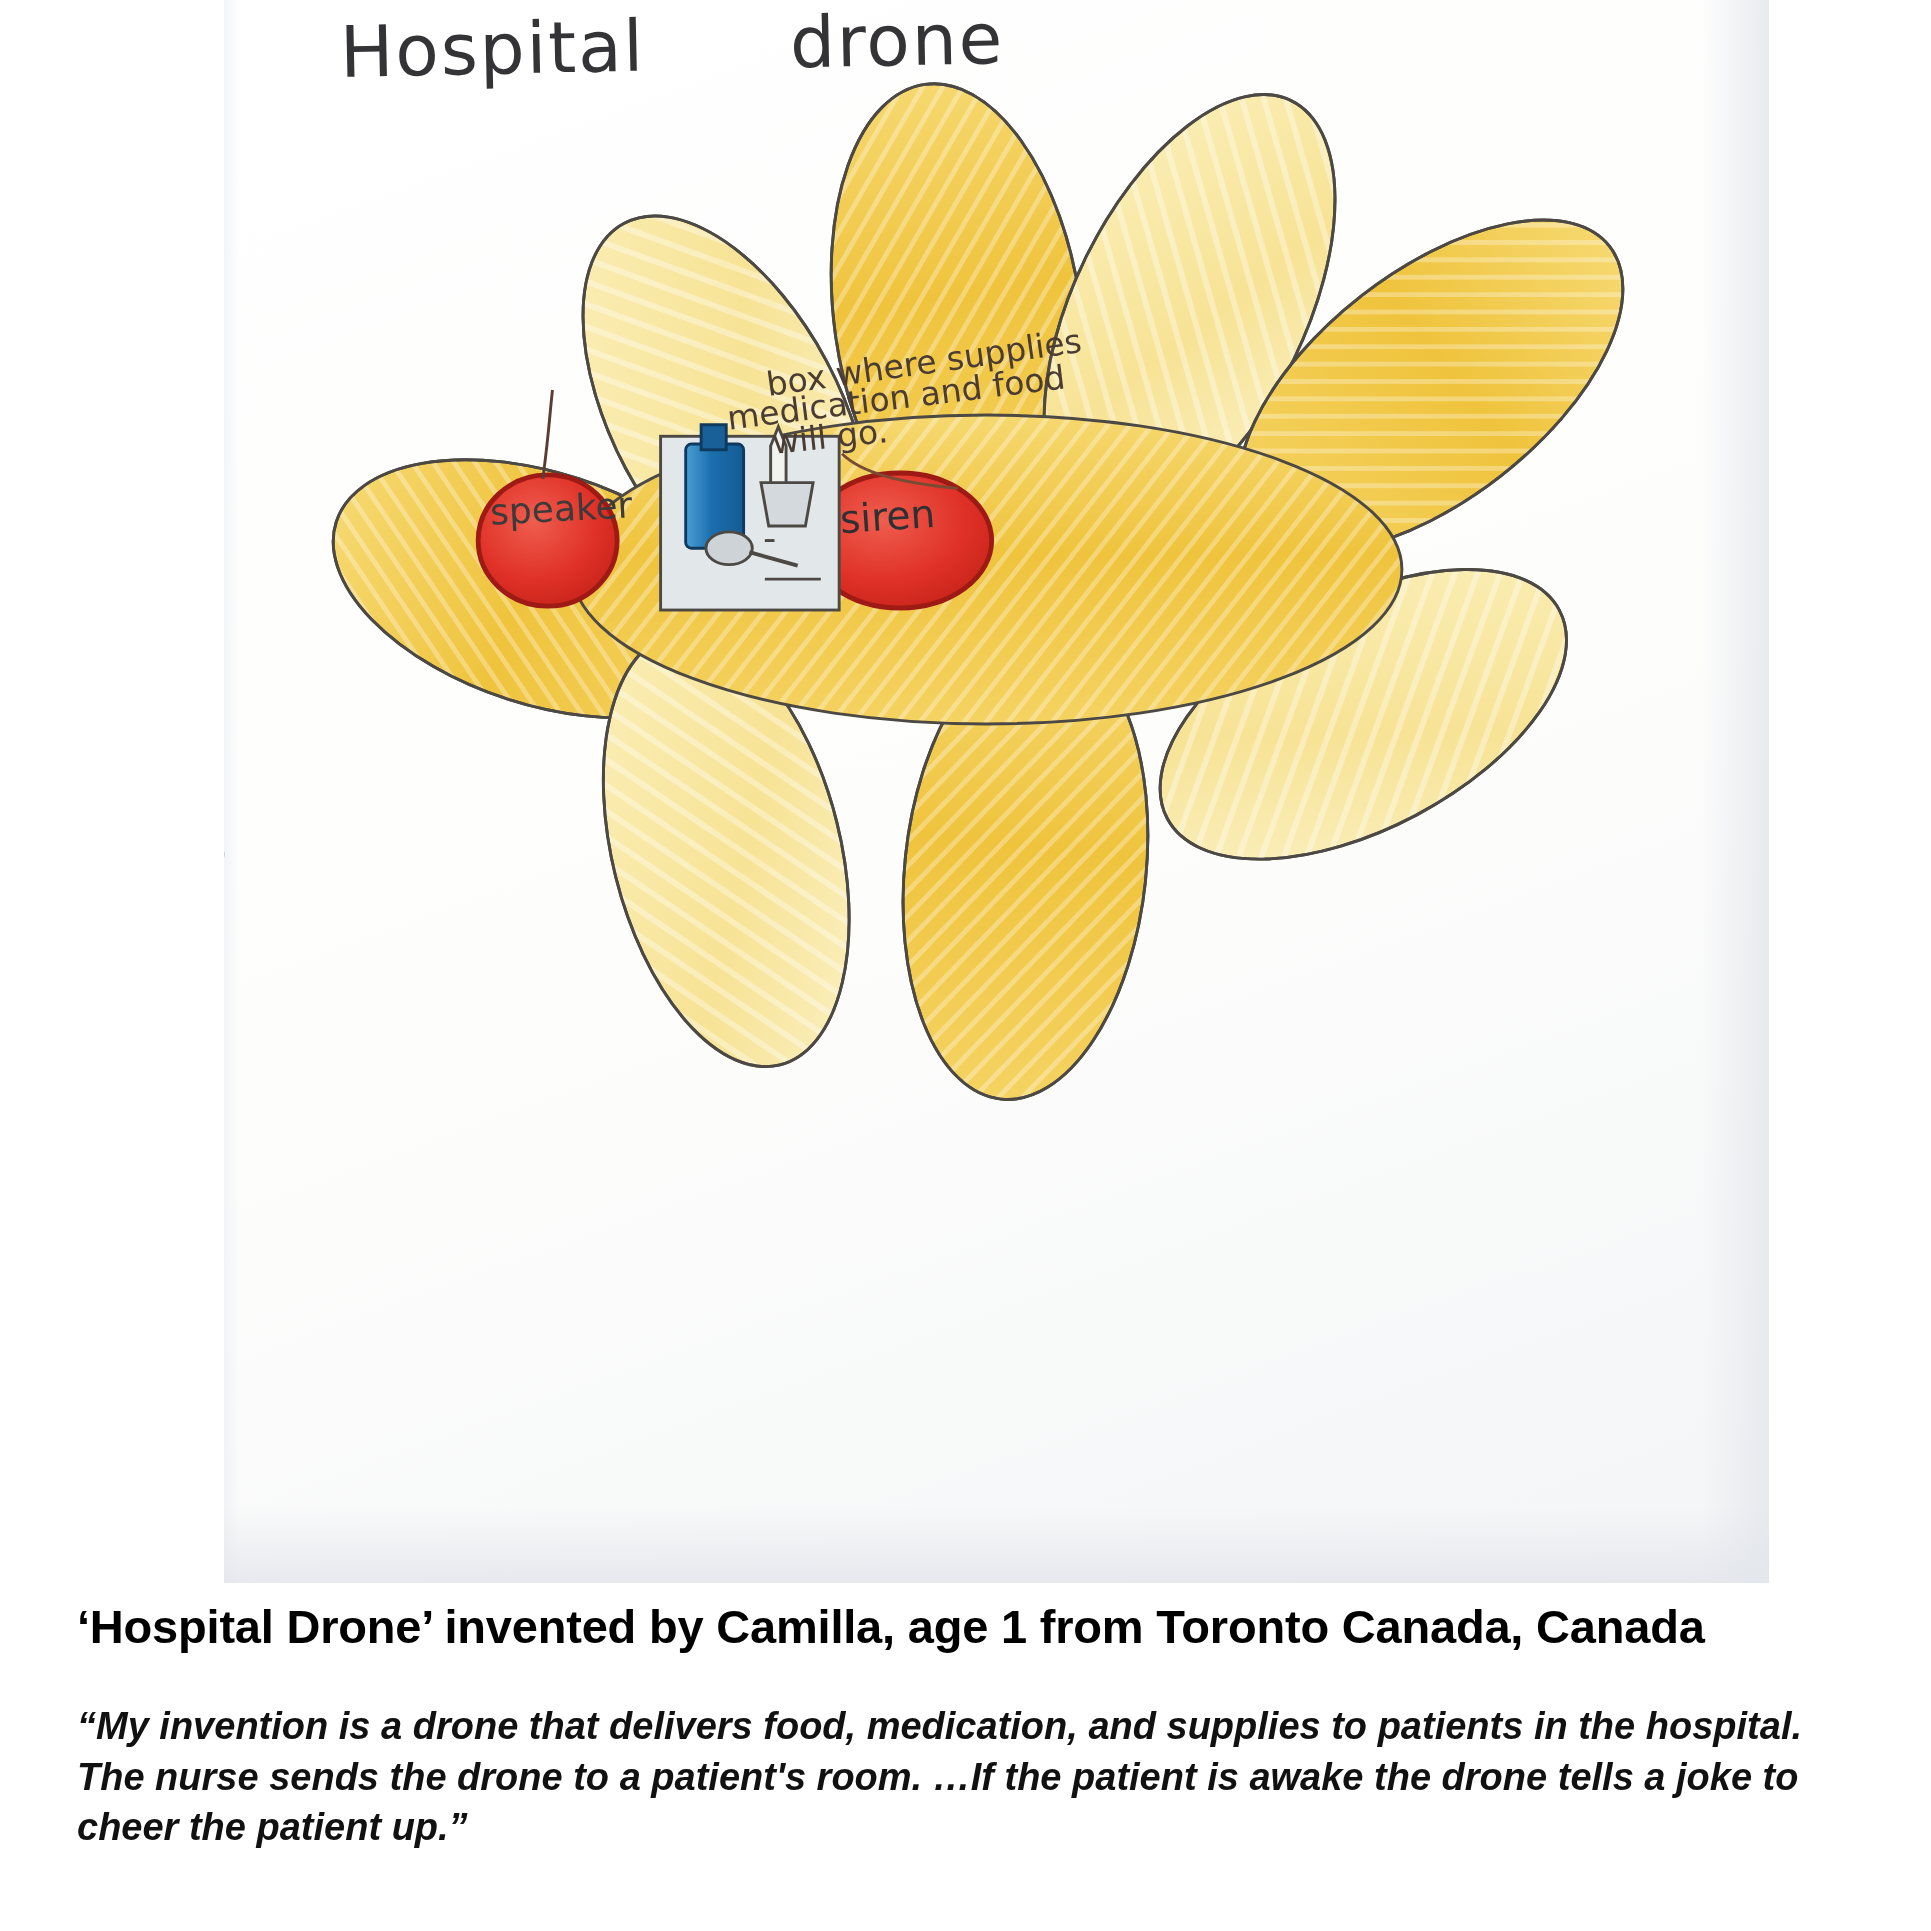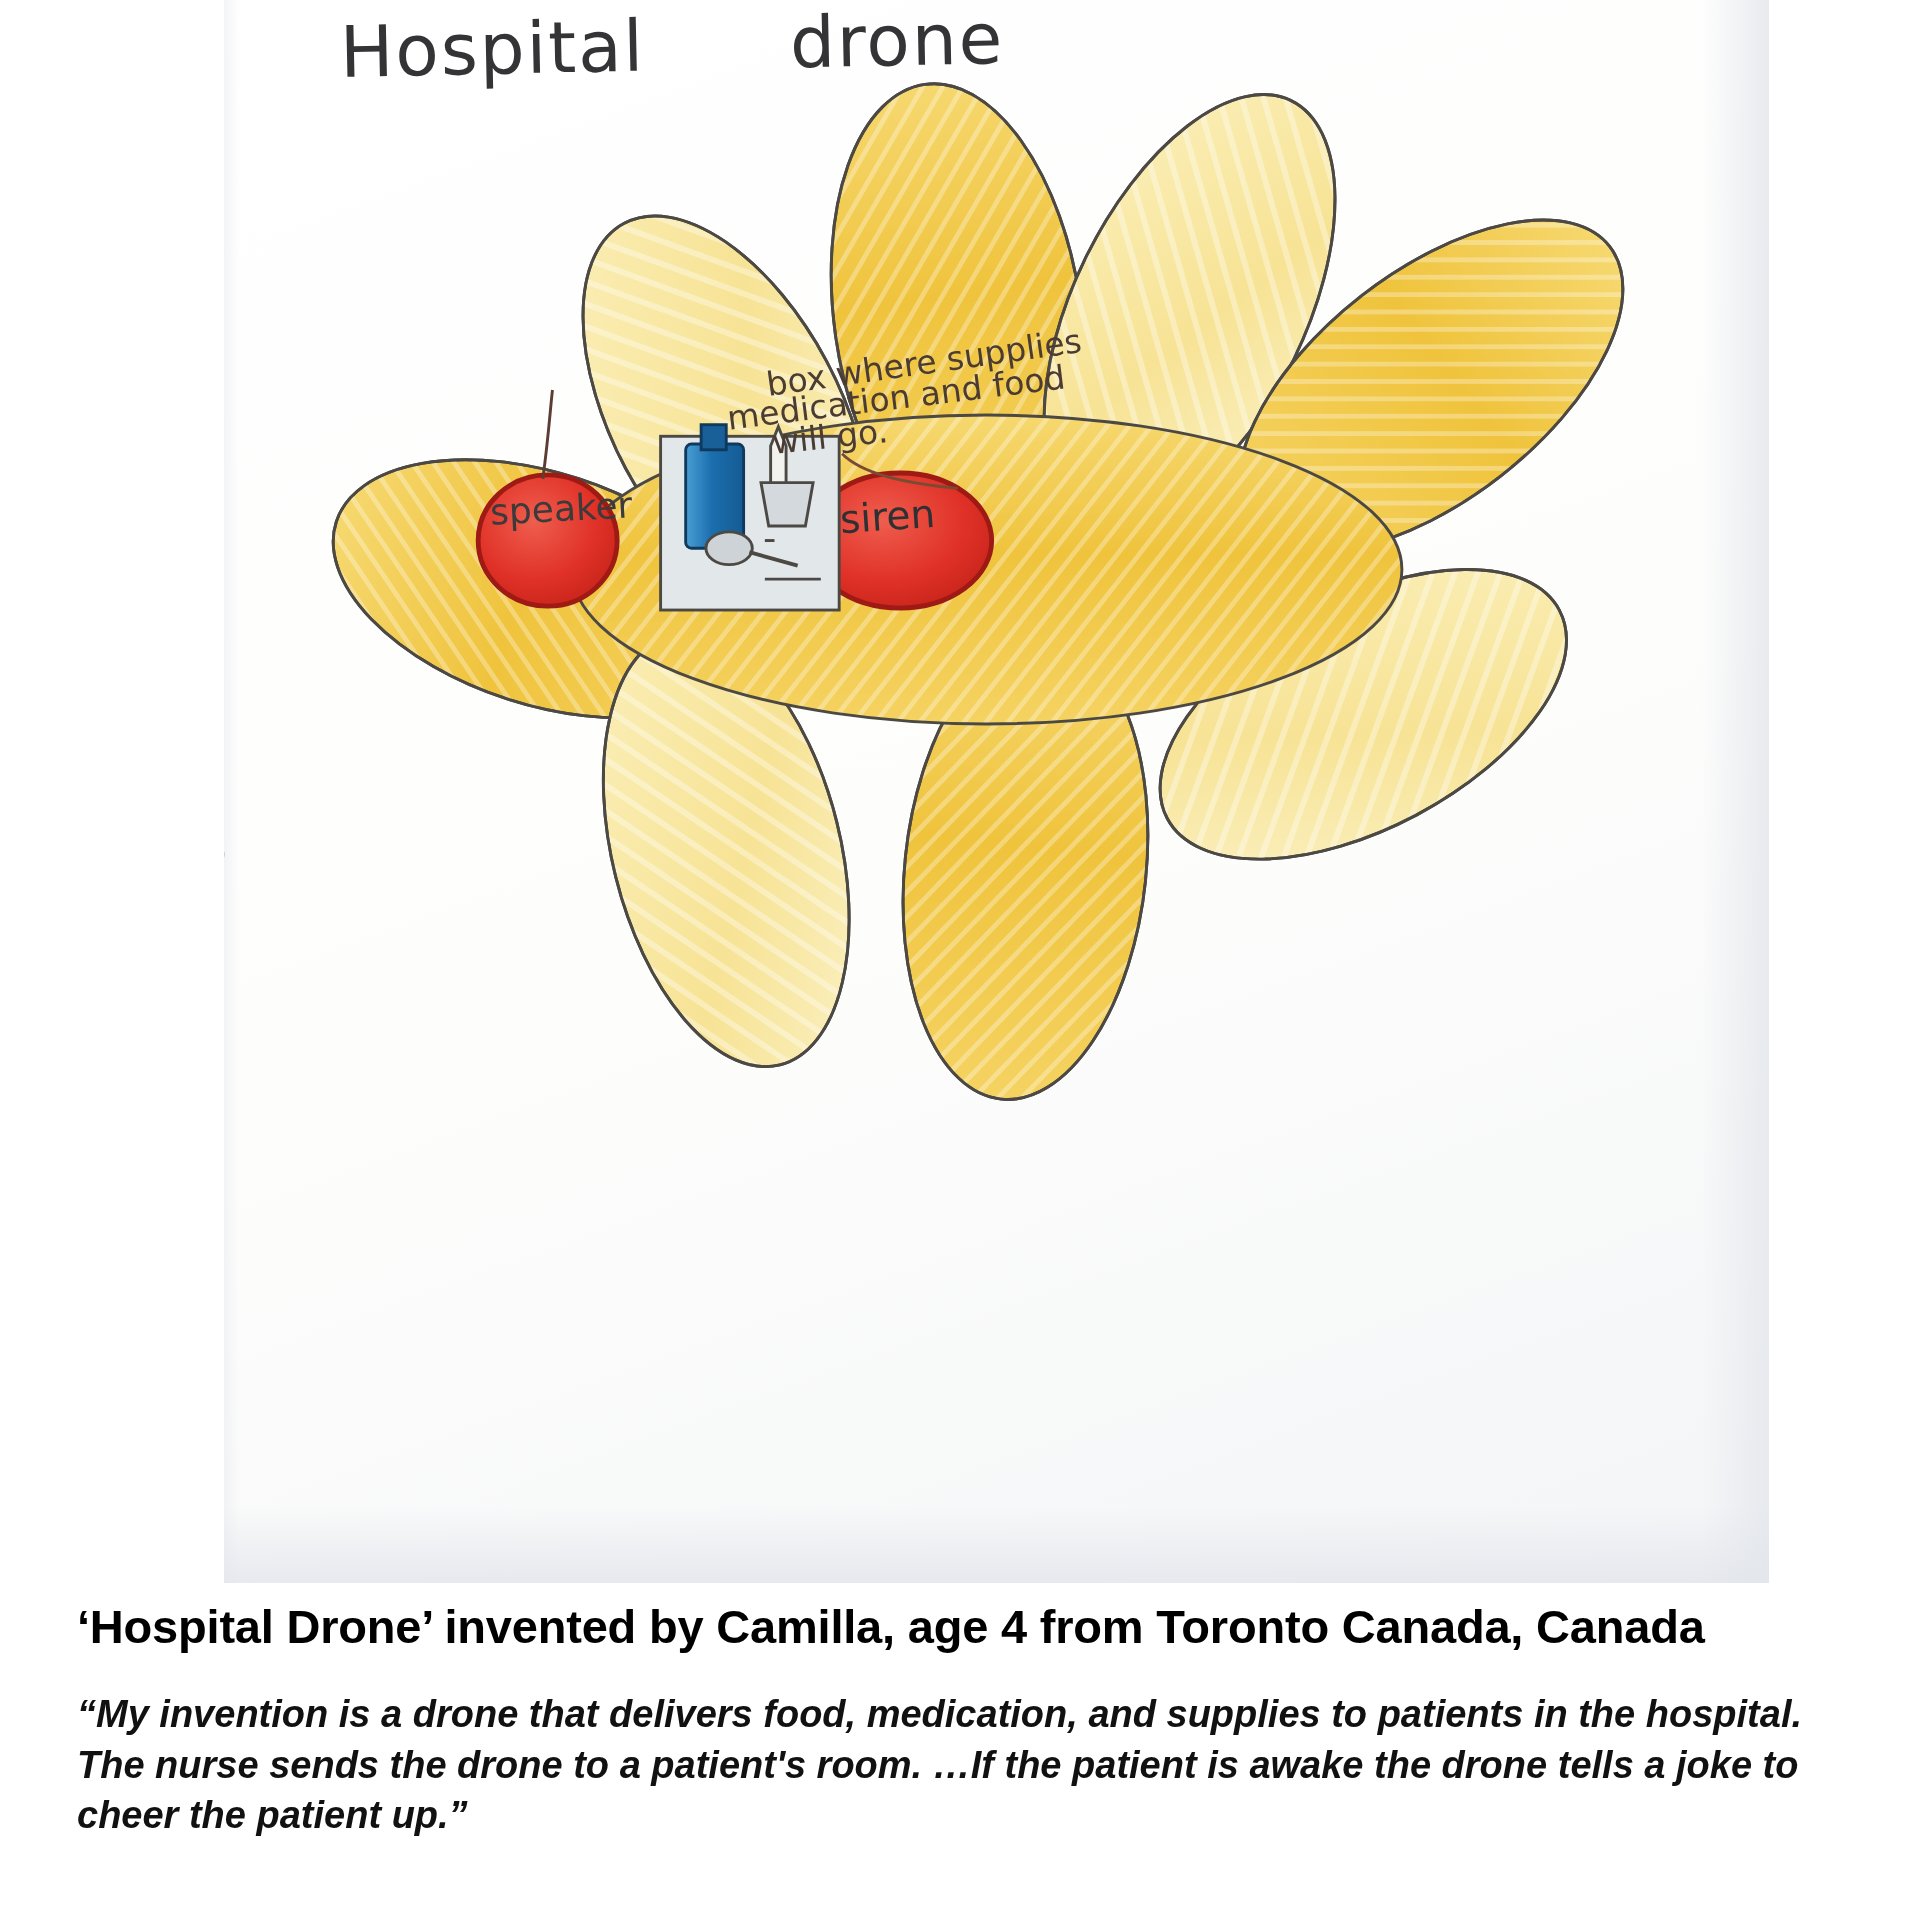--- a/index.html
+++ b/index.html
@@ -130,21 +130,21 @@
   }
   .caption-title {
     font-family: "Liberation Sans", sans-serif;
     font-weight: bold;
     font-size: 47px;
     line-height: 1.22;
     color: #000000;
     letter-spacing: -0.2px;
   }
   .caption-quote {
-    margin-top: 34px;
+    margin-top: 46px;
     font-family: "Liberation Sans", sans-serif;
     font-weight: bold;
     font-style: italic;
     font-size: 38px;
     line-height: 1.33;
     color: #111111;
     max-width: 1748px;
   }
 </style>
 </head>
@@ -292,18 +292,18 @@
     </div>
 
     <div class="handwrite lbl-speaker">speaker</div>
     <div class="handwrite lbl-siren">siren</div>
     <div class="handwrite lbl-box1">box where supplies</div>
     <div class="handwrite lbl-box2">medication and food</div>
     <div class="handwrite lbl-box3">will go.</div>
   </div>
 
   <div class="caption">
-    <div class="caption-title">‘Hospital Drone’ invented by Camilla, age 4 from Toronto Canada, Canada</div>
+    <div class="caption-title">‘Hospital Drone’ invented by Camilla, age 1 from Toronto Canada, Canada</div>
     <div class="caption-quote">“My invention is a drone that delivers food, medication, and supplies to patients in the hospital. The nurse sends the drone to a patient's room. …If the patient is awake the drone tells a joke to  cheer the patient up.”</div>
   </div>
 
 </div>
 
 
 </body></html>

